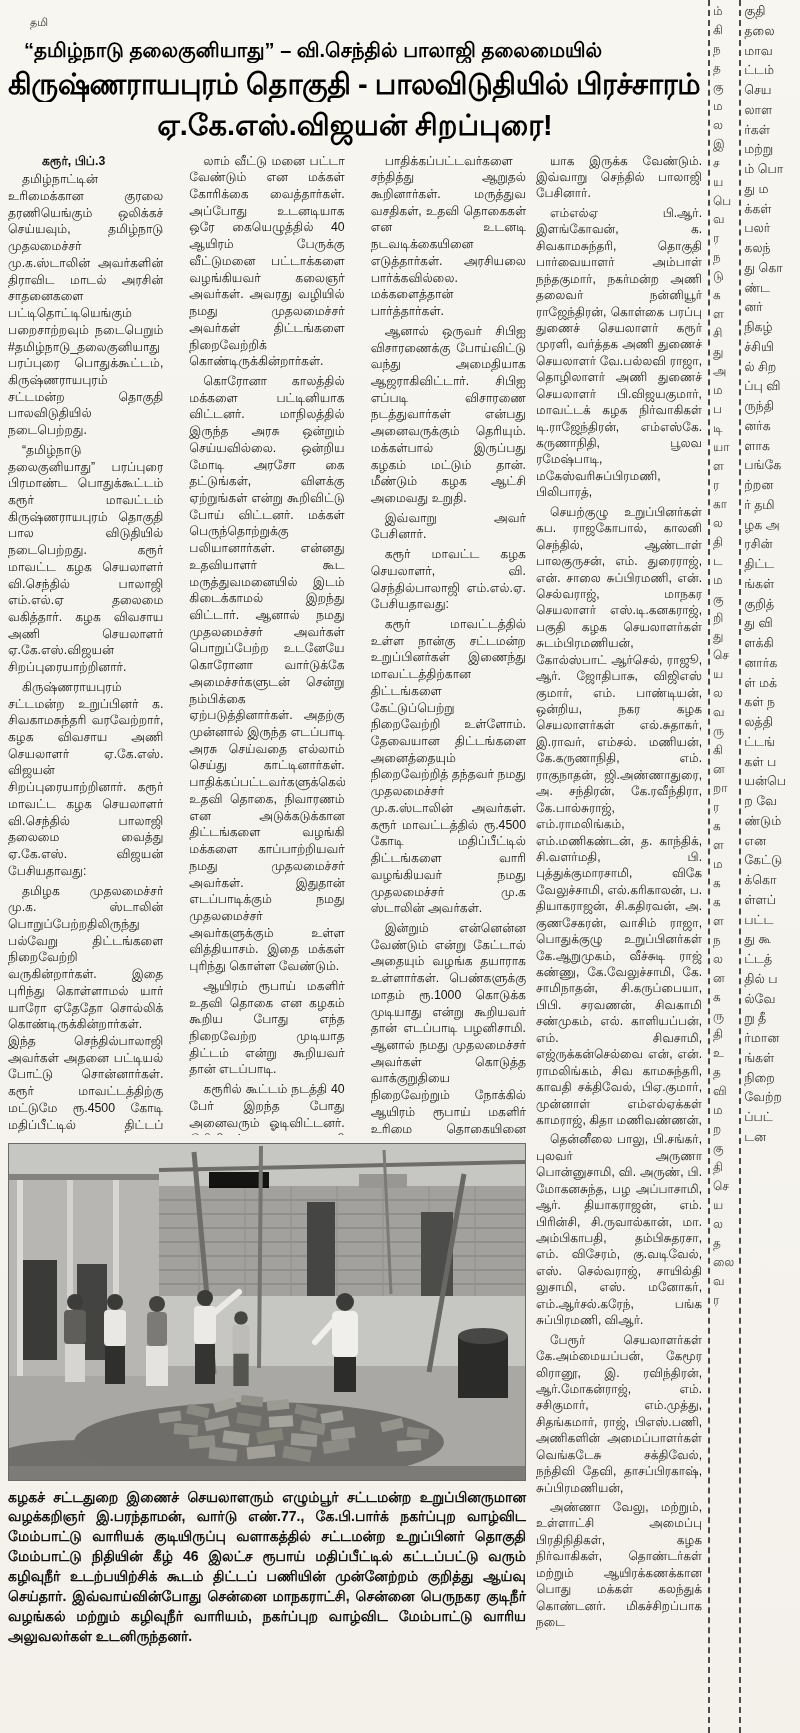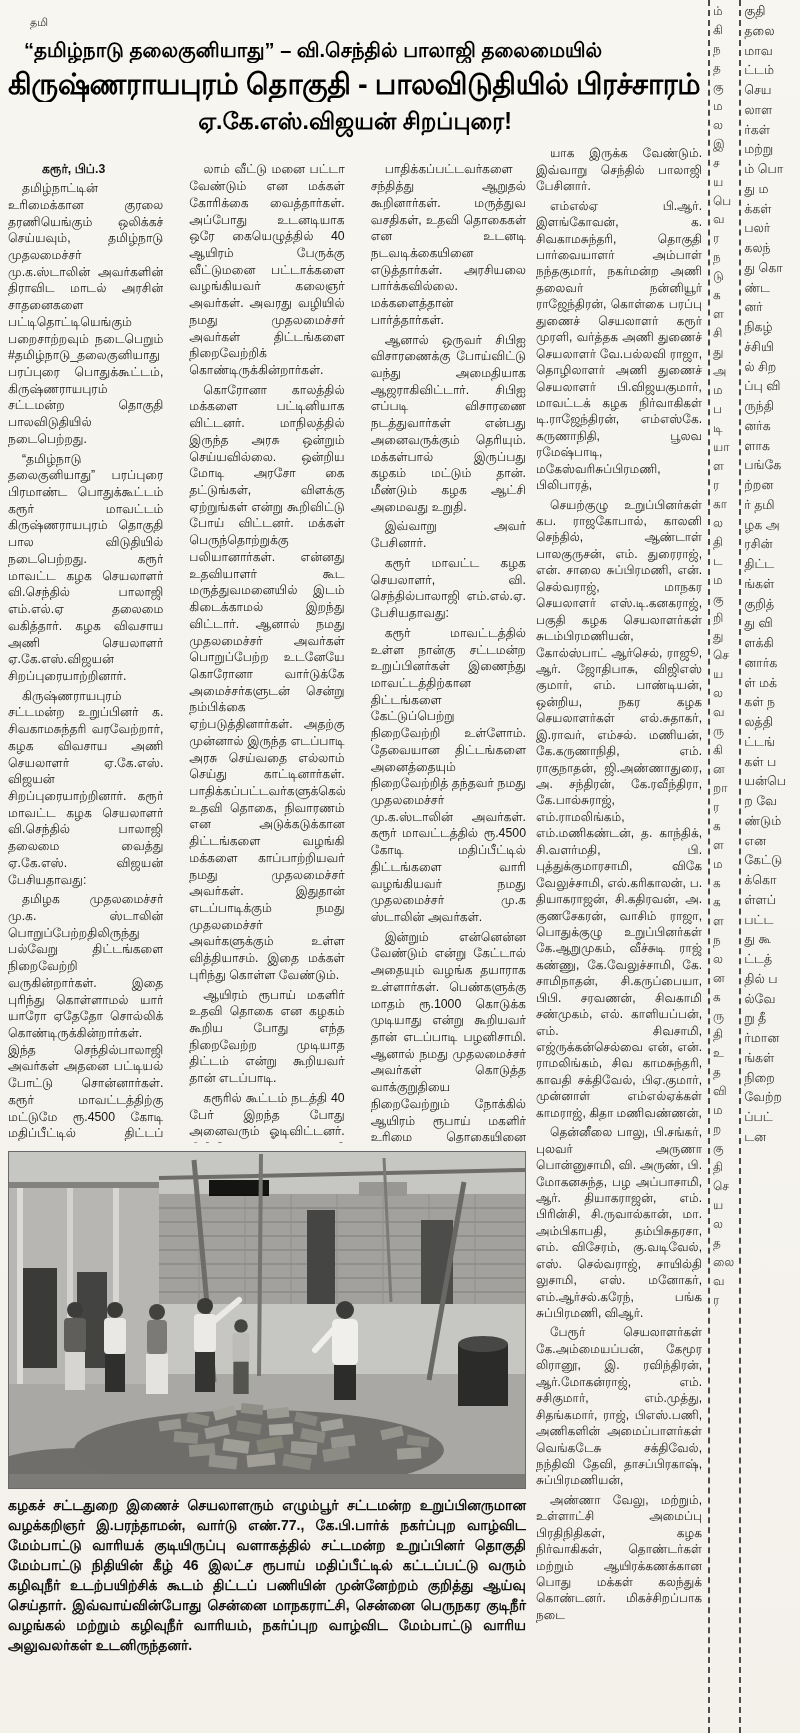--- a/index.html
+++ b/index.html
@@ -13,26 +13,26 @@
   .top-fragment{font-size:11px;color:#333;height:14px;overflow:hidden;padding-left:22px;}
   .kicker{
     font-size:20px;font-weight:800;color:#000;line-height:1.25;
     margin:8px 0 4px 16px;white-space:nowrap;overflow:hidden;
   }
   .headline{
     font-size:29px;font-weight:800;color:#000;line-height:1.2;margin:2px 0 0 0;
     text-align:center;white-space:nowrap;overflow:hidden;letter-spacing:-0.5px;
   }
   .subheadline{
-    font-size:23px;font-weight:800;color:#000;line-height:1.2;margin:6px 0 10px 0;
+    font-size:29px;font-weight:800;color:#000;line-height:1.2;margin:6px 0 10px 0;
     text-align:center;
   }
   .content-row{display:flex;gap:10px;height:1556px;overflow:hidden;}
   .left-zone{width:518px;flex:0 0 518px;display:flex;flex-direction:column;}
-  .columns3{display:flex;gap:26px;height:982px;overflow:hidden;margin-top:16px;}
+  .columns3{display:flex;gap:26px;height:982px;overflow:hidden;}
   .col{flex:1 1 0;font-size:12.3px;line-height:1.36;text-align:justify;overflow:hidden;}
   .col p{margin:0 0 3px 0;text-indent:14px;}
   .col p.dateline{font-weight:700;text-indent:34px;margin-bottom:2px;}
   .col4{flex:0 0 166px;width:166px;font-size:12.1px;}
   .photo-frame{
     margin:8px 0 0 0;width:516px;height:336px;border:1px solid #6a6a6a;
     background:#bfbfbf;overflow:hidden;
   }
   .photo-frame svg{display:block;}
   .caption{

